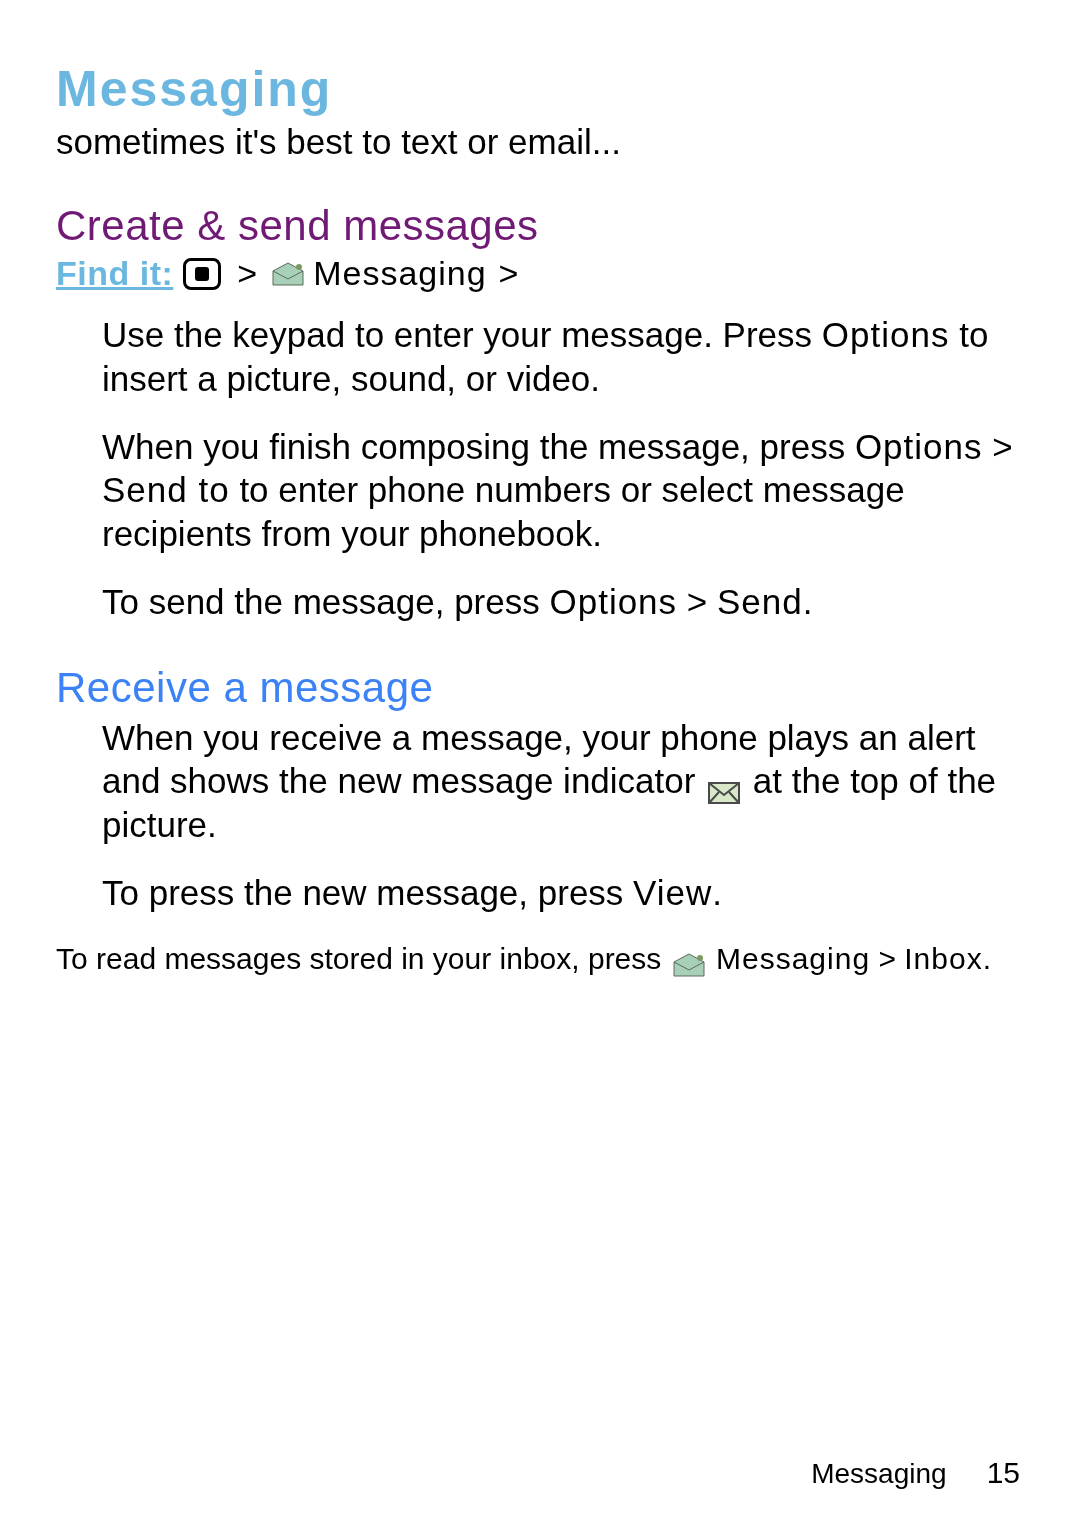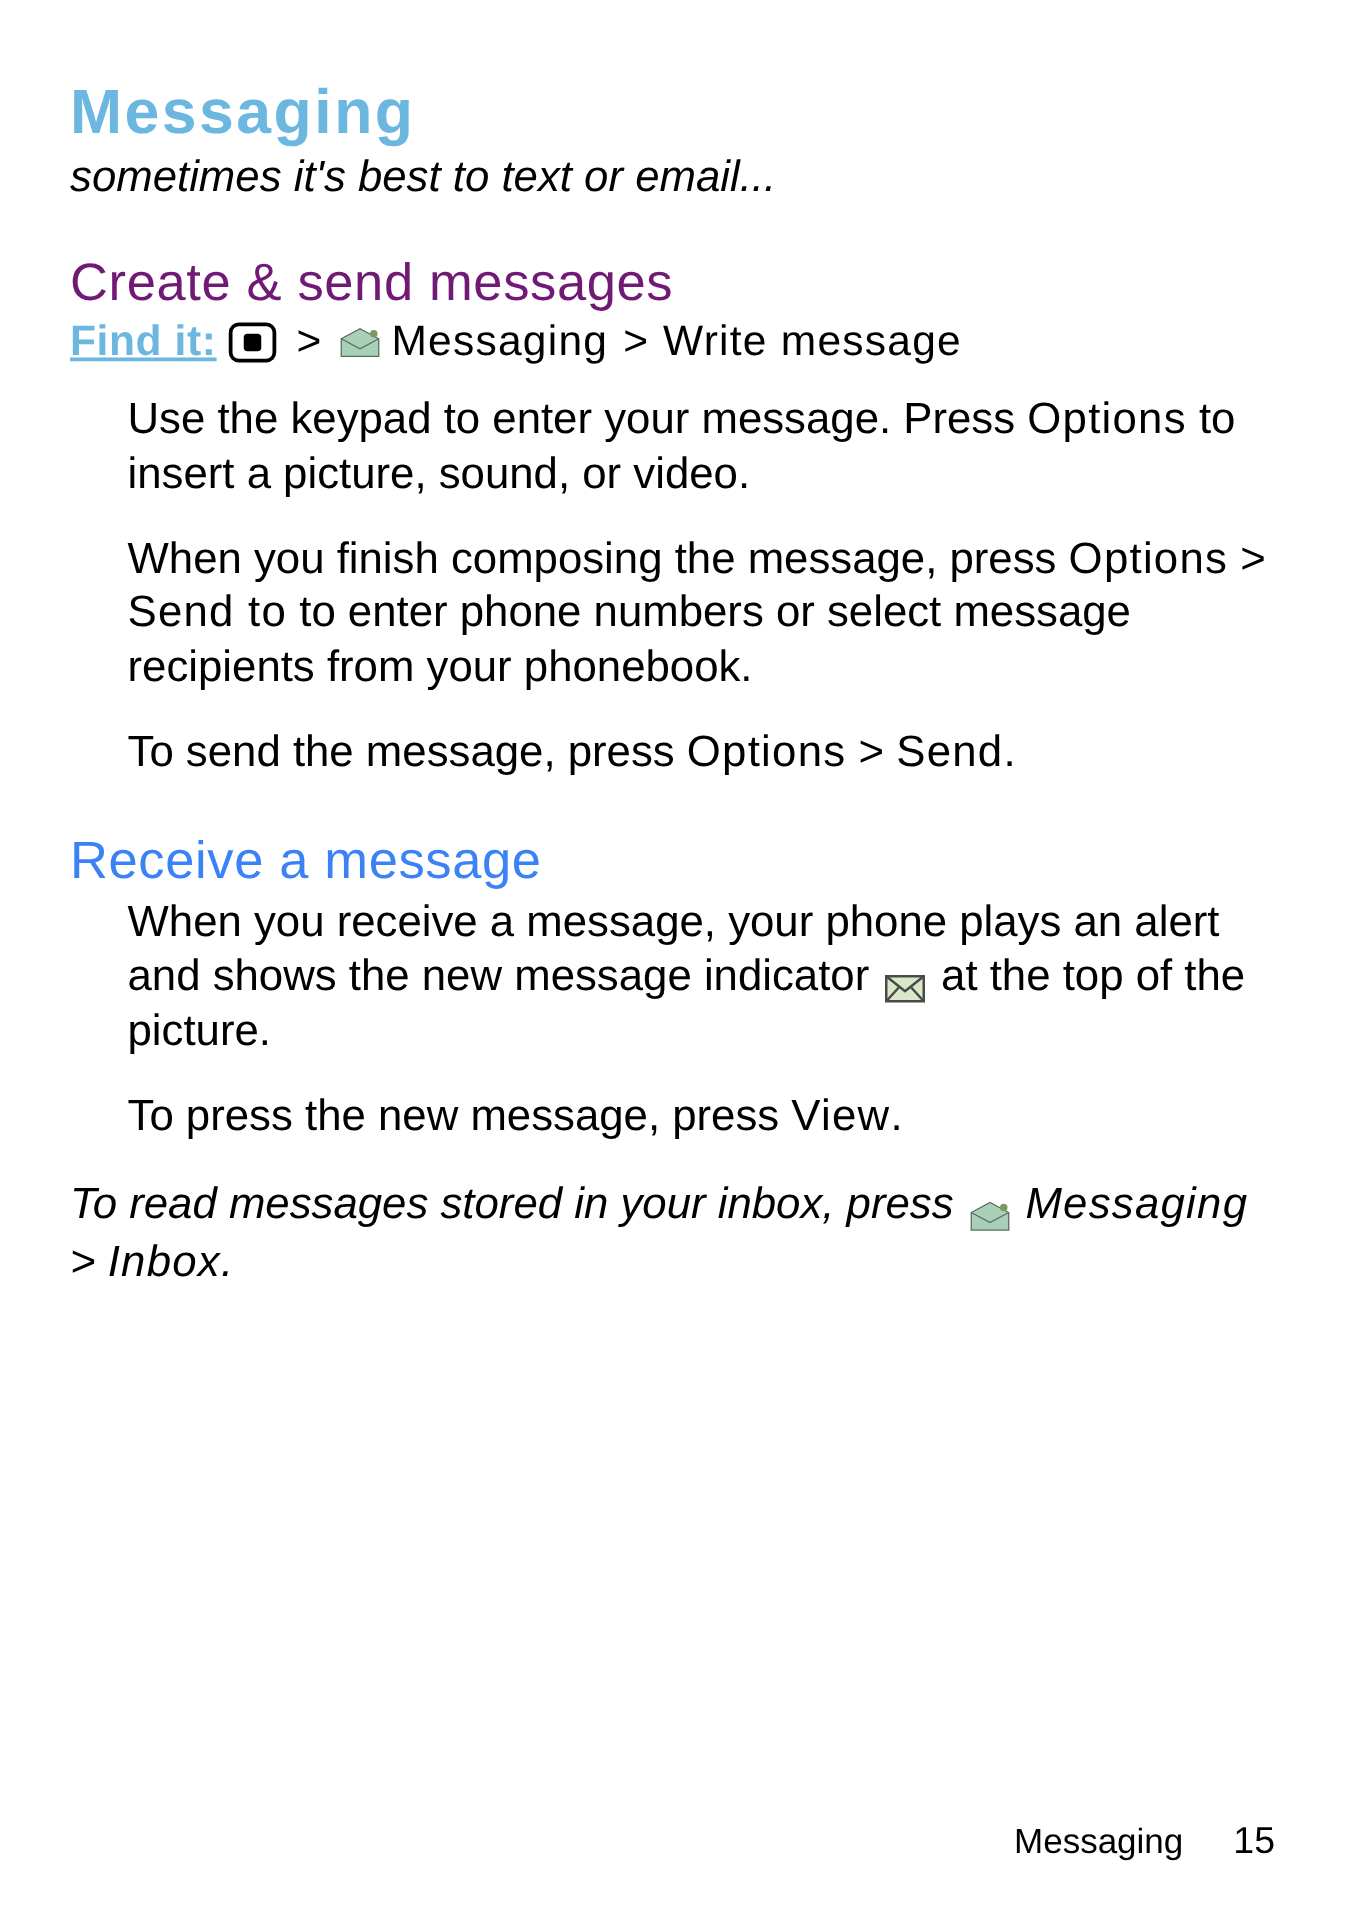--- a/index.html
+++ b/index.html
@@ -13,21 +13,20 @@
     padding: 60px 56px 0 56px;
   }
   .title {
     font-size: 50px;
     font-weight: bold;
     letter-spacing: 2px;
     margin-bottom: 4px;
   }
   .subtitle {
     font-size: 35px;
-    font-style: italic;
     color: #000;
     margin-bottom: 40px;
   }
   .section-heading {
     font-size: 42px;
     font-weight: normal;
     margin-bottom: 4px;
     letter-spacing: 0.5px;
   }
   .find-it-line {
@@ -77,23 +76,22 @@
     vertical-align: middle;
   }
   .msg-indicator svg { width: 100%; height: 100%; }
   .body-para {
     font-size: 35px;
     line-height: 1.25;
     margin-bottom: 24px;
     margin-left: 46px;
   }
   .body-para-inline {
-    font-size: 35px;
+    font-size: 30px;
     line-height: 1.35;
-    font-style: italic;
   }
   .menu-text {
     letter-spacing: 1px;
   }
   .footer {
     position: absolute;
     bottom: 42px;
     right: 60px;
     font-size: 28px;
     display: flex;
@@ -125,21 +123,20 @@
   <span class="gt">&gt;</span>
   <span class="envelope-icon">
     <svg viewBox="0 0 34 26">
       <path d="M2 10 L17 2 L32 10 L32 24 L2 24 Z" fill="#a8d0b8" stroke="#5a6b5a" stroke-width="1"></path>
       <path d="M2 10 L17 18 L32 10" fill="none" stroke="#5a6b5a" stroke-width="1"></path>
       <circle cx="28" cy="6" r="3" fill="#7a9a60"></circle>
     </svg>
   </span>
   <span class="menu-text">Messaging</span>
   <span class="gt">&gt;</span>
-  <span class="menu-text">Write message</span>
 </div>
 
 <p class="body-para">
   <span>Use the keypad to enter your message. Press </span><span class="menu-text">Options</span><span> to insert a picture, sound, or video.</span>
 </p>
 
 <p class="body-para">
   <span>When you finish composing the message, press </span><span class="menu-text">Options</span><span> &gt; </span><span class="menu-text">Send to</span><span> to enter phone numbers or select message recipients from your phonebook.</span>
 </p>
 

